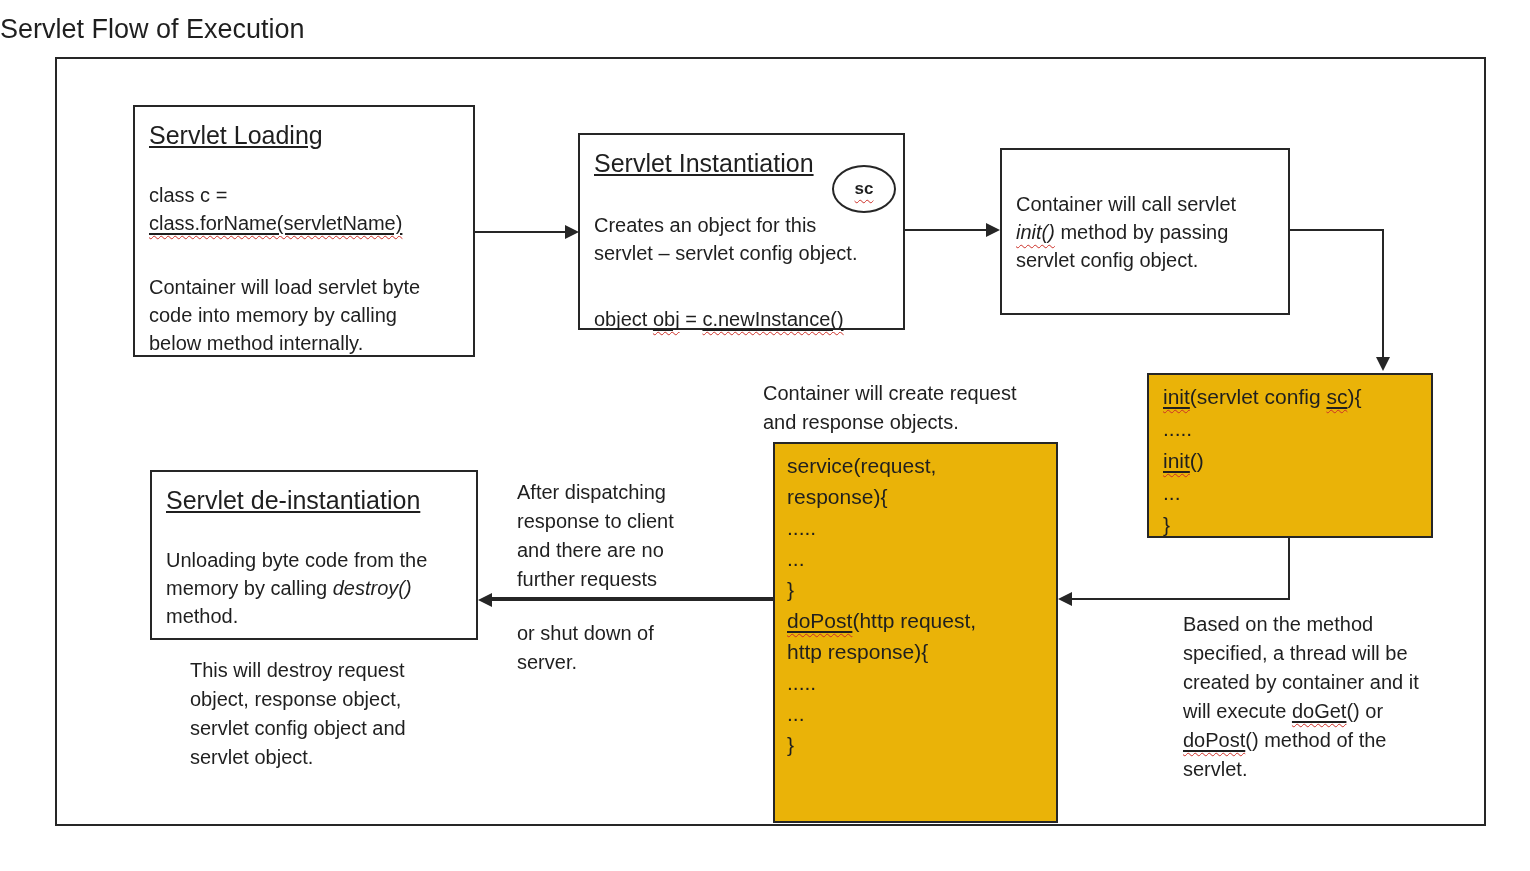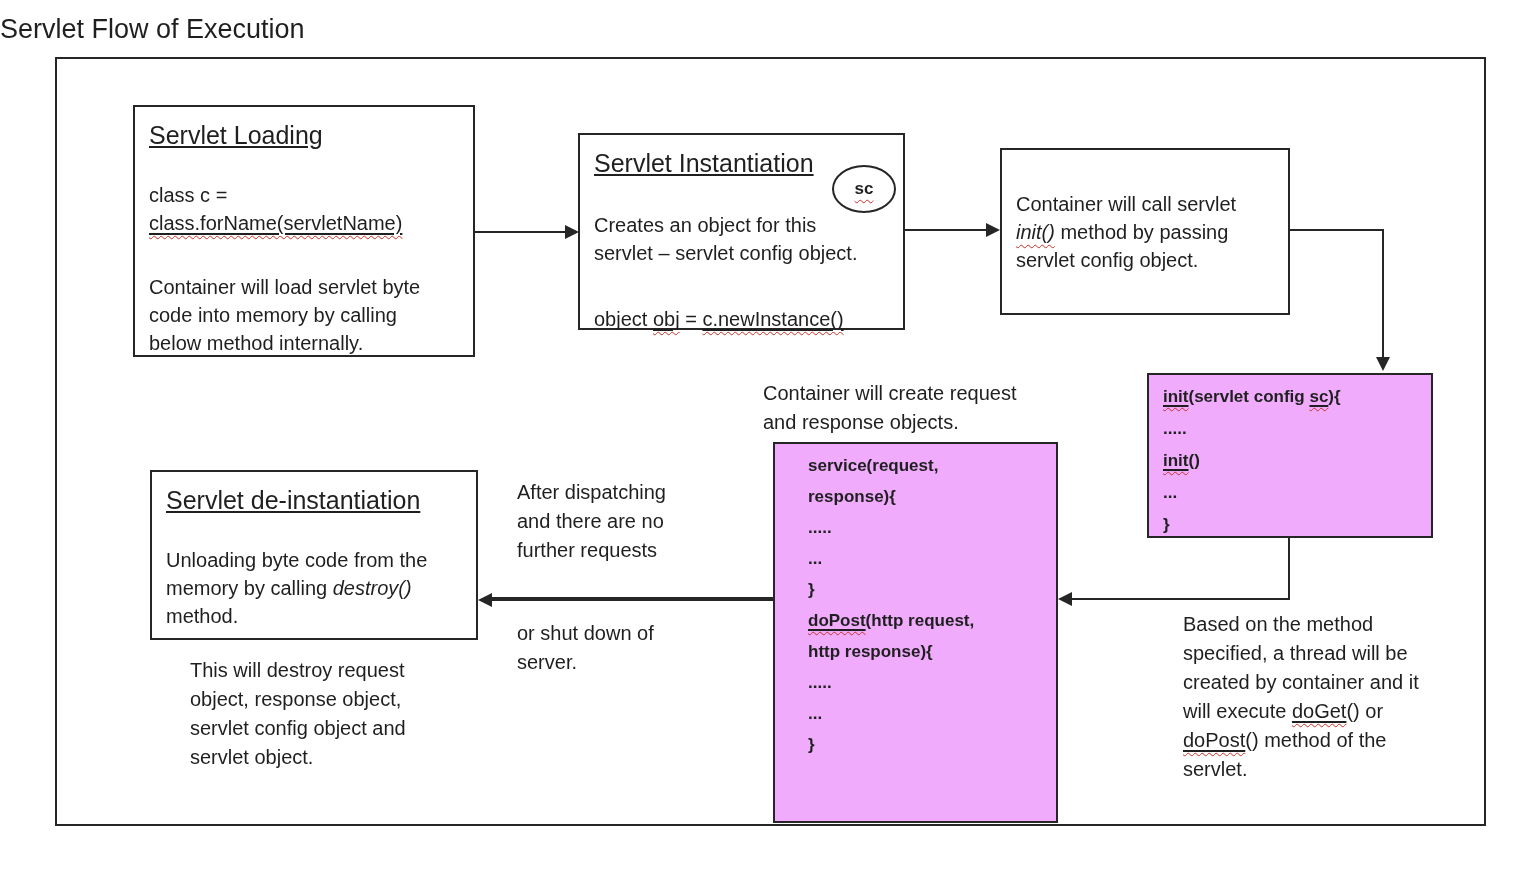--- a/index.html
+++ b/index.html
@@ -4,21 +4,21 @@
 <style>
   * { margin:0; padding:0; box-sizing:border-box; }
   html,body { background:#ffffff; }
   .stage { position:relative; width:1530px; height:871px; background:#fff;
            font-family:"Liberation Sans", sans-serif; color:#1f1f1f; overflow:hidden; }
   .title { position:absolute; left:0; right:0; top:14px; font-size:27px; }
   .frame { position:absolute; border:2px solid #262626; }
   .box { position:absolute; border:2px solid #262626; background:#fff;
          font-size:20px; line-height:28px; padding:12px 14px; }
   .box .h { font-size:25px; line-height:32px;text-decoration:underline; }
-  .codebox { position:absolute; border:2px solid #262626; background:#f0abfc; font-size:17px;font-weight:bold; }
+  .codebox { position:absolute; border:2px solid #262626; background:#eab308; font-size:21px; }
   .codebox > div, .box .ln, .note > div { white-space:nowrap; }
   .note { position:absolute; font-size:20px; line-height:29px; }
   .badge { position:absolute; left:832px; top:165px; width:64px; height:48px;
            border:2px solid #262626; border-radius:50%; background:#fff;
            display:flex; align-items:center; justify-content:center;
            font-weight:bold; font-size:17px; }
   .hline, .vline { position:absolute; background:#262626; }
   .dbl { position:absolute; height:2px; border-top:2px solid #262626;
          border-bottom:2px solid #262626; background:#fff; }
   .head { position:absolute; width:0; height:0; }
@@ -75,21 +75,21 @@
   </div>
 
   <div class="codebox" style="left:1147px;top:373px;width:286px;height:165px;padding:6px 14px;line-height:32px">
     <div><span class="u"><span class="sq">init</span></span><span>(servlet config </span><span class="u"><span class="sq">sc</span></span><span>){</span></div>
     <div>.....</div>
     <div><span class="u"><span class="sq">init</span></span><span>()</span></div>
     <div>...</div>
     <div>}</div>
   </div>
 
-  <div class="codebox" style="left:773px;top:442px;width:285px;height:381px;padding:6px 33px;line-height:31px">
+  <div class="codebox" style="left:773px;top:442px;width:285px;height:381px;padding:6px 12px;line-height:31px">
     <div>service(request,</div>
     <div>response){</div>
     <div>.....</div>
     <div>...</div>
     <div>}</div>
     <div><span class="u"><span class="sq">doPost</span></span><span>(http request,</span></div>
     <div>http response){</div>
     <div>.....</div>
     <div>...</div>
     <div>}</div>
@@ -104,20 +104,21 @@
     </div>
   </div>
 
   <div class="note" style="left:763px;top:379px;width:300px">
     <div>Container will create request</div>
     <div>and response objects.</div>
   </div>
 
   <div class="note" style="left:517px;top:478px;width:250px">
     <div>After dispatching</div>
+    <div>response to client</div>
     <div>and there are no</div>
     <div>further requests</div>
   </div>
 
   <div class="note" style="left:517px;top:619px;width:250px">
     <div>or shut down of</div>
     <div>server.</div>
   </div>
 
   <div class="note" style="left:190px;top:656px;width:280px">

